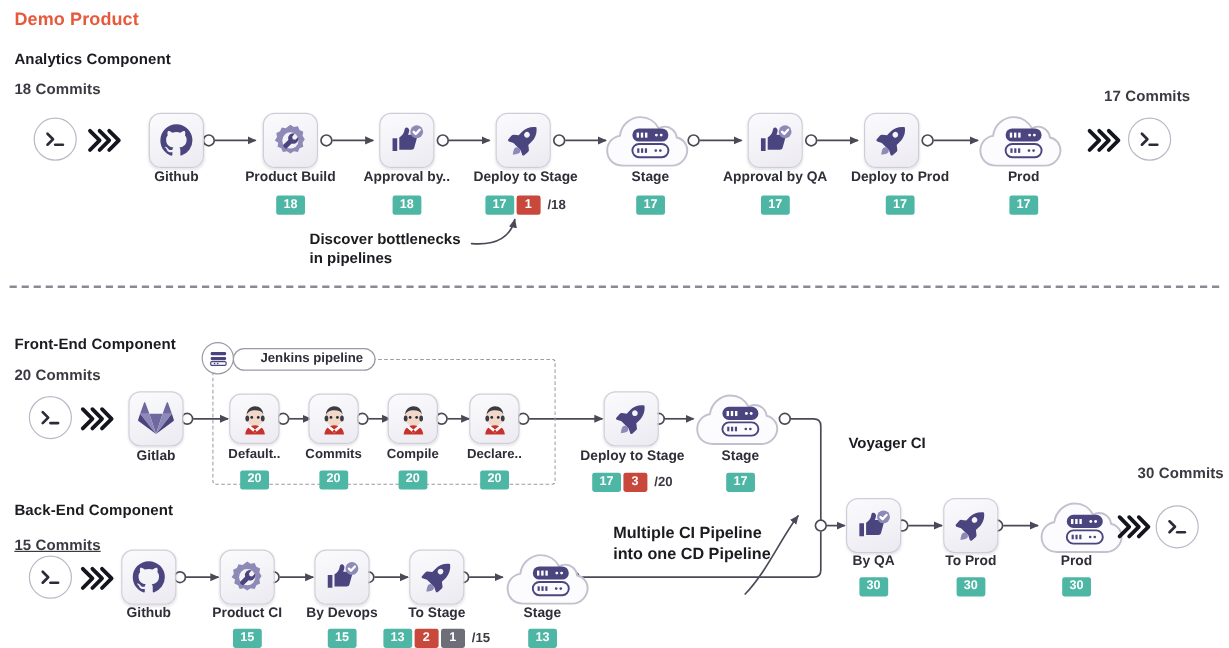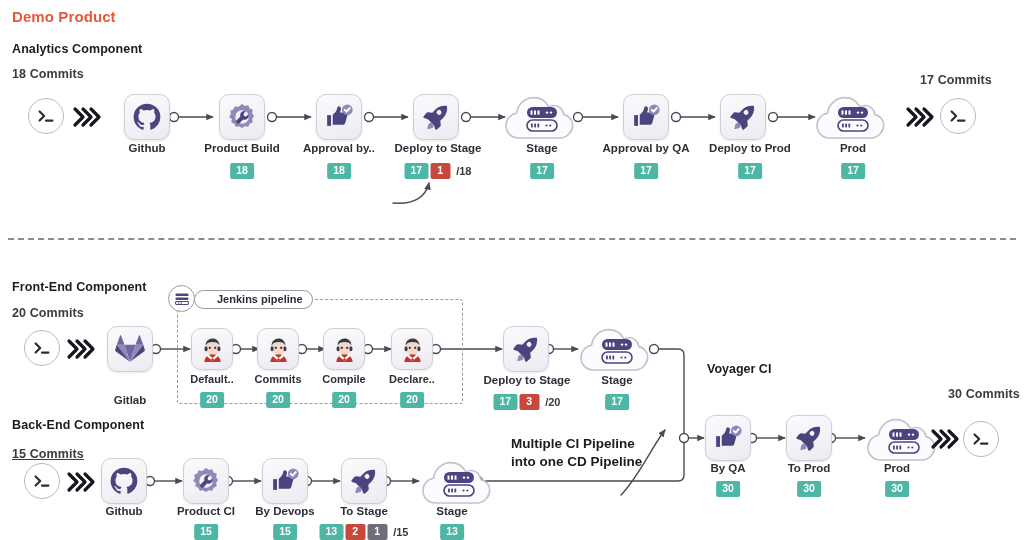--- a/index.html
+++ b/index.html
@@ -318,20 +318,22 @@
     <path d="M11,5 L19,13 L11,21" fill="none" stroke="#15151f" stroke-width="3.2" stroke-linecap="round" stroke-linejoin="round"></path>
     <path d="M19,5 L27,13 L19,21" fill="none" stroke="#15151f" stroke-width="3.2" stroke-linecap="round" stroke-linejoin="round"></path>
   </svg>
   <div class="abs term" style="left:940px;top:98px;">
     <svg width="22" height="22" viewBox="0 0 24 24">
       <path d="M5 7 L10 12 L5 17" fill="none" stroke="#2b2b3a" stroke-width="2.4" stroke-linecap="round" stroke-linejoin="round"></path>
       <line x1="12" y1="17" x2="19" y2="17" stroke="#2b2b3a" stroke-width="2.4" stroke-linecap="round"></line>
     </svg>
   </div>
 
+  <div class="abs annot" style="left:258px;top:191px;">Discover bottlenecks
+in pipelines</div>
 
   <div class="abs component-title" style="left:12px;top:280px;">Front-End Component</div>
   <div class="abs commits-label" style="left:12px;top:306px;">20 Commits</div>
 
   <div class="abs term" style="left:24px;top:330px;">
     <svg width="22" height="22" viewBox="0 0 24 24">
       <path d="M5 7 L10 12 L5 17" fill="none" stroke="#2b2b3a" stroke-width="2.4" stroke-linecap="round" stroke-linejoin="round"></path>
       <line x1="12" y1="17" x2="19" y2="17" stroke="#2b2b3a" stroke-width="2.4" stroke-linecap="round"></line>
     </svg>
   </div>
@@ -345,21 +347,21 @@
     <svg width="30" height="30" viewBox="0 0 24 24">
       <path fill="#6e67a0" d="M12 22.1L16.4 8.6H7.6z"></path>
       <path fill="#8e8ab8" d="M12 22.1L7.6 8.6H1.4z"></path>
       <path fill="#4b457f" d="M1.4 8.6l-1.3 4.1c-.1.4 0 .8.4 1L12 22.1z"></path>
       <path fill="#6e67a0" d="M1.4 8.6h6.2L4.9 1.3c-.1-.4-.7-.4-.9 0z"></path>
       <path fill="#8e8ab8" d="M12 22.1l4.4-13.5h6.2z"></path>
       <path fill="#4b457f" d="M22.6 8.6l1.3 4.1c.1.4 0 .8-.4 1L12 22.1z"></path>
       <path fill="#6e67a0" d="M22.6 8.6h-6.2l2.7-7.3c.1-.4.7-.4.9 0z"></path>
     </svg>
   </div>
-  <div class="abs caption" style="left:130px;top:394px;">Gitlab</div>
+  <div class="abs caption" style="left:130px;top:374px;">Gitlab</div>
 
   <div class="abs group-box" style="left:177px;top:299px;width:286px;height:105px;"></div>
   <div class="abs" style="left:194px;top:289px;">
     <span class="group-chip">Jenkins pipeline</span>
   </div>
   <div class="abs group-icon" style="left:168px;top:285px;">
     <svg width="16" height="16" viewBox="0 0 20 20">
       <rect x="2" y="3" width="16" height="3.4" rx="1.2" fill="#4b457f"></rect>
       <rect x="2" y="8" width="16" height="3.4" rx="1.2" fill="#4b457f"></rect>
       <rect x="2" y="13" width="16" height="3.8" rx="1.2" fill="#ffffff" stroke="#4b457f" stroke-width="1.3"></rect>

